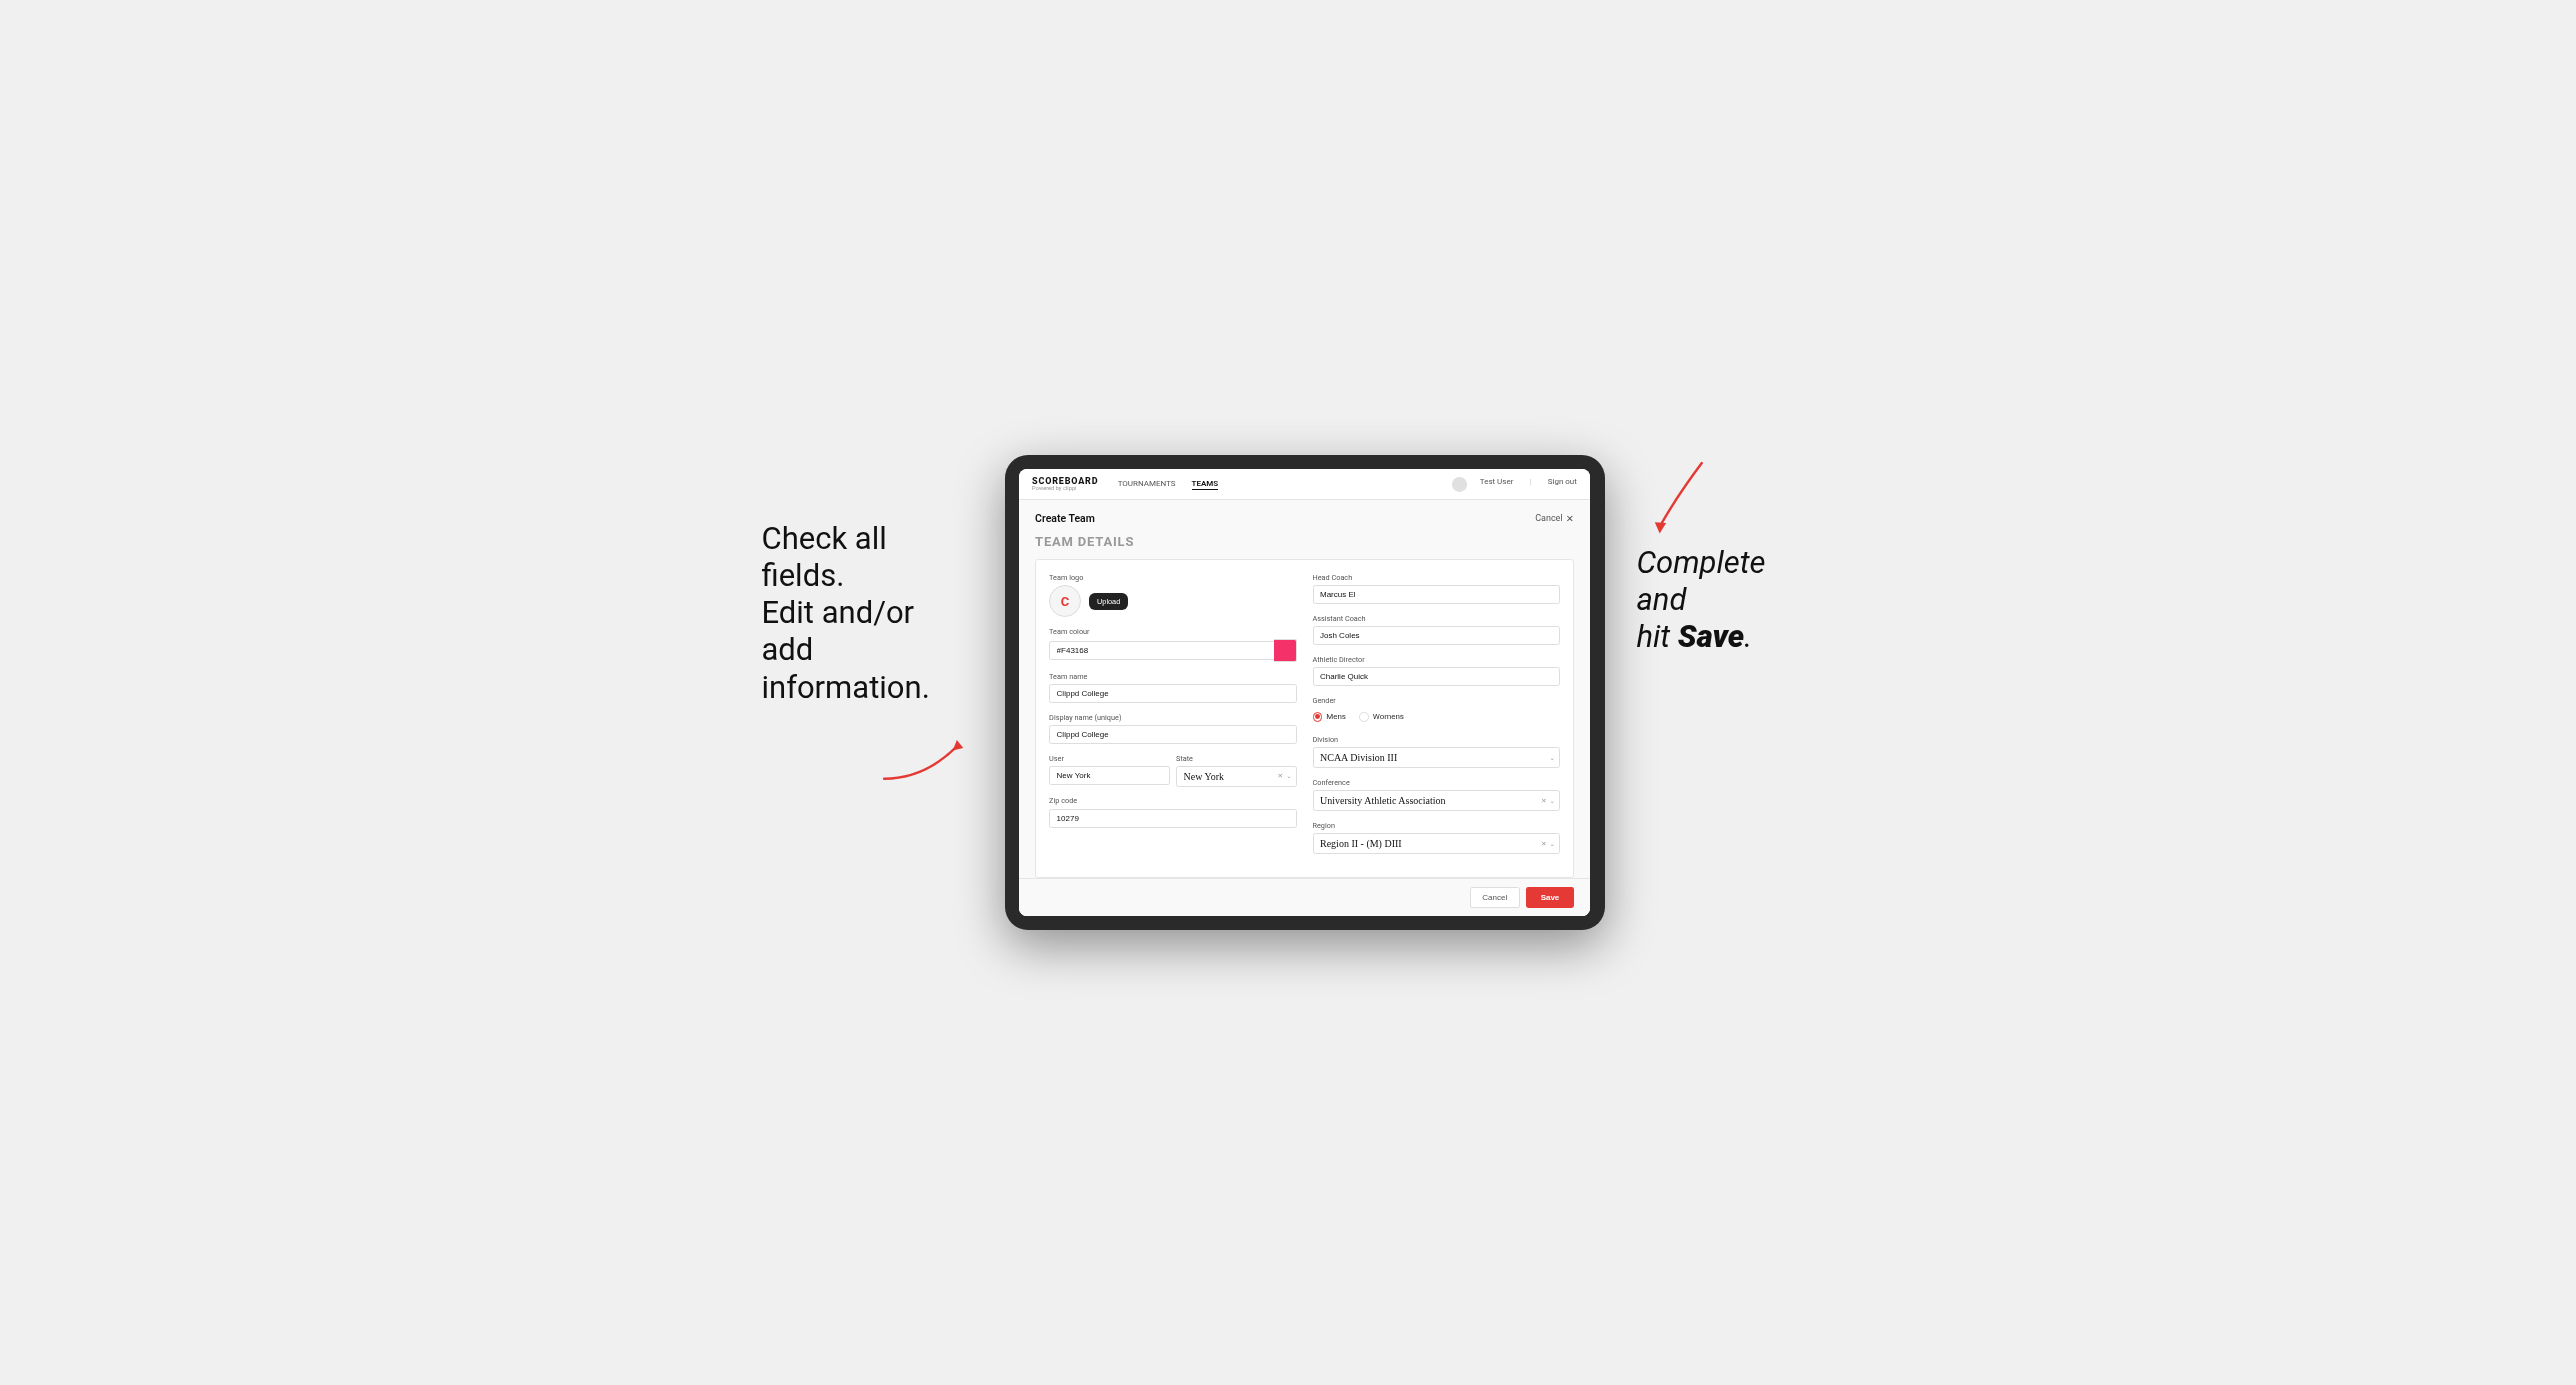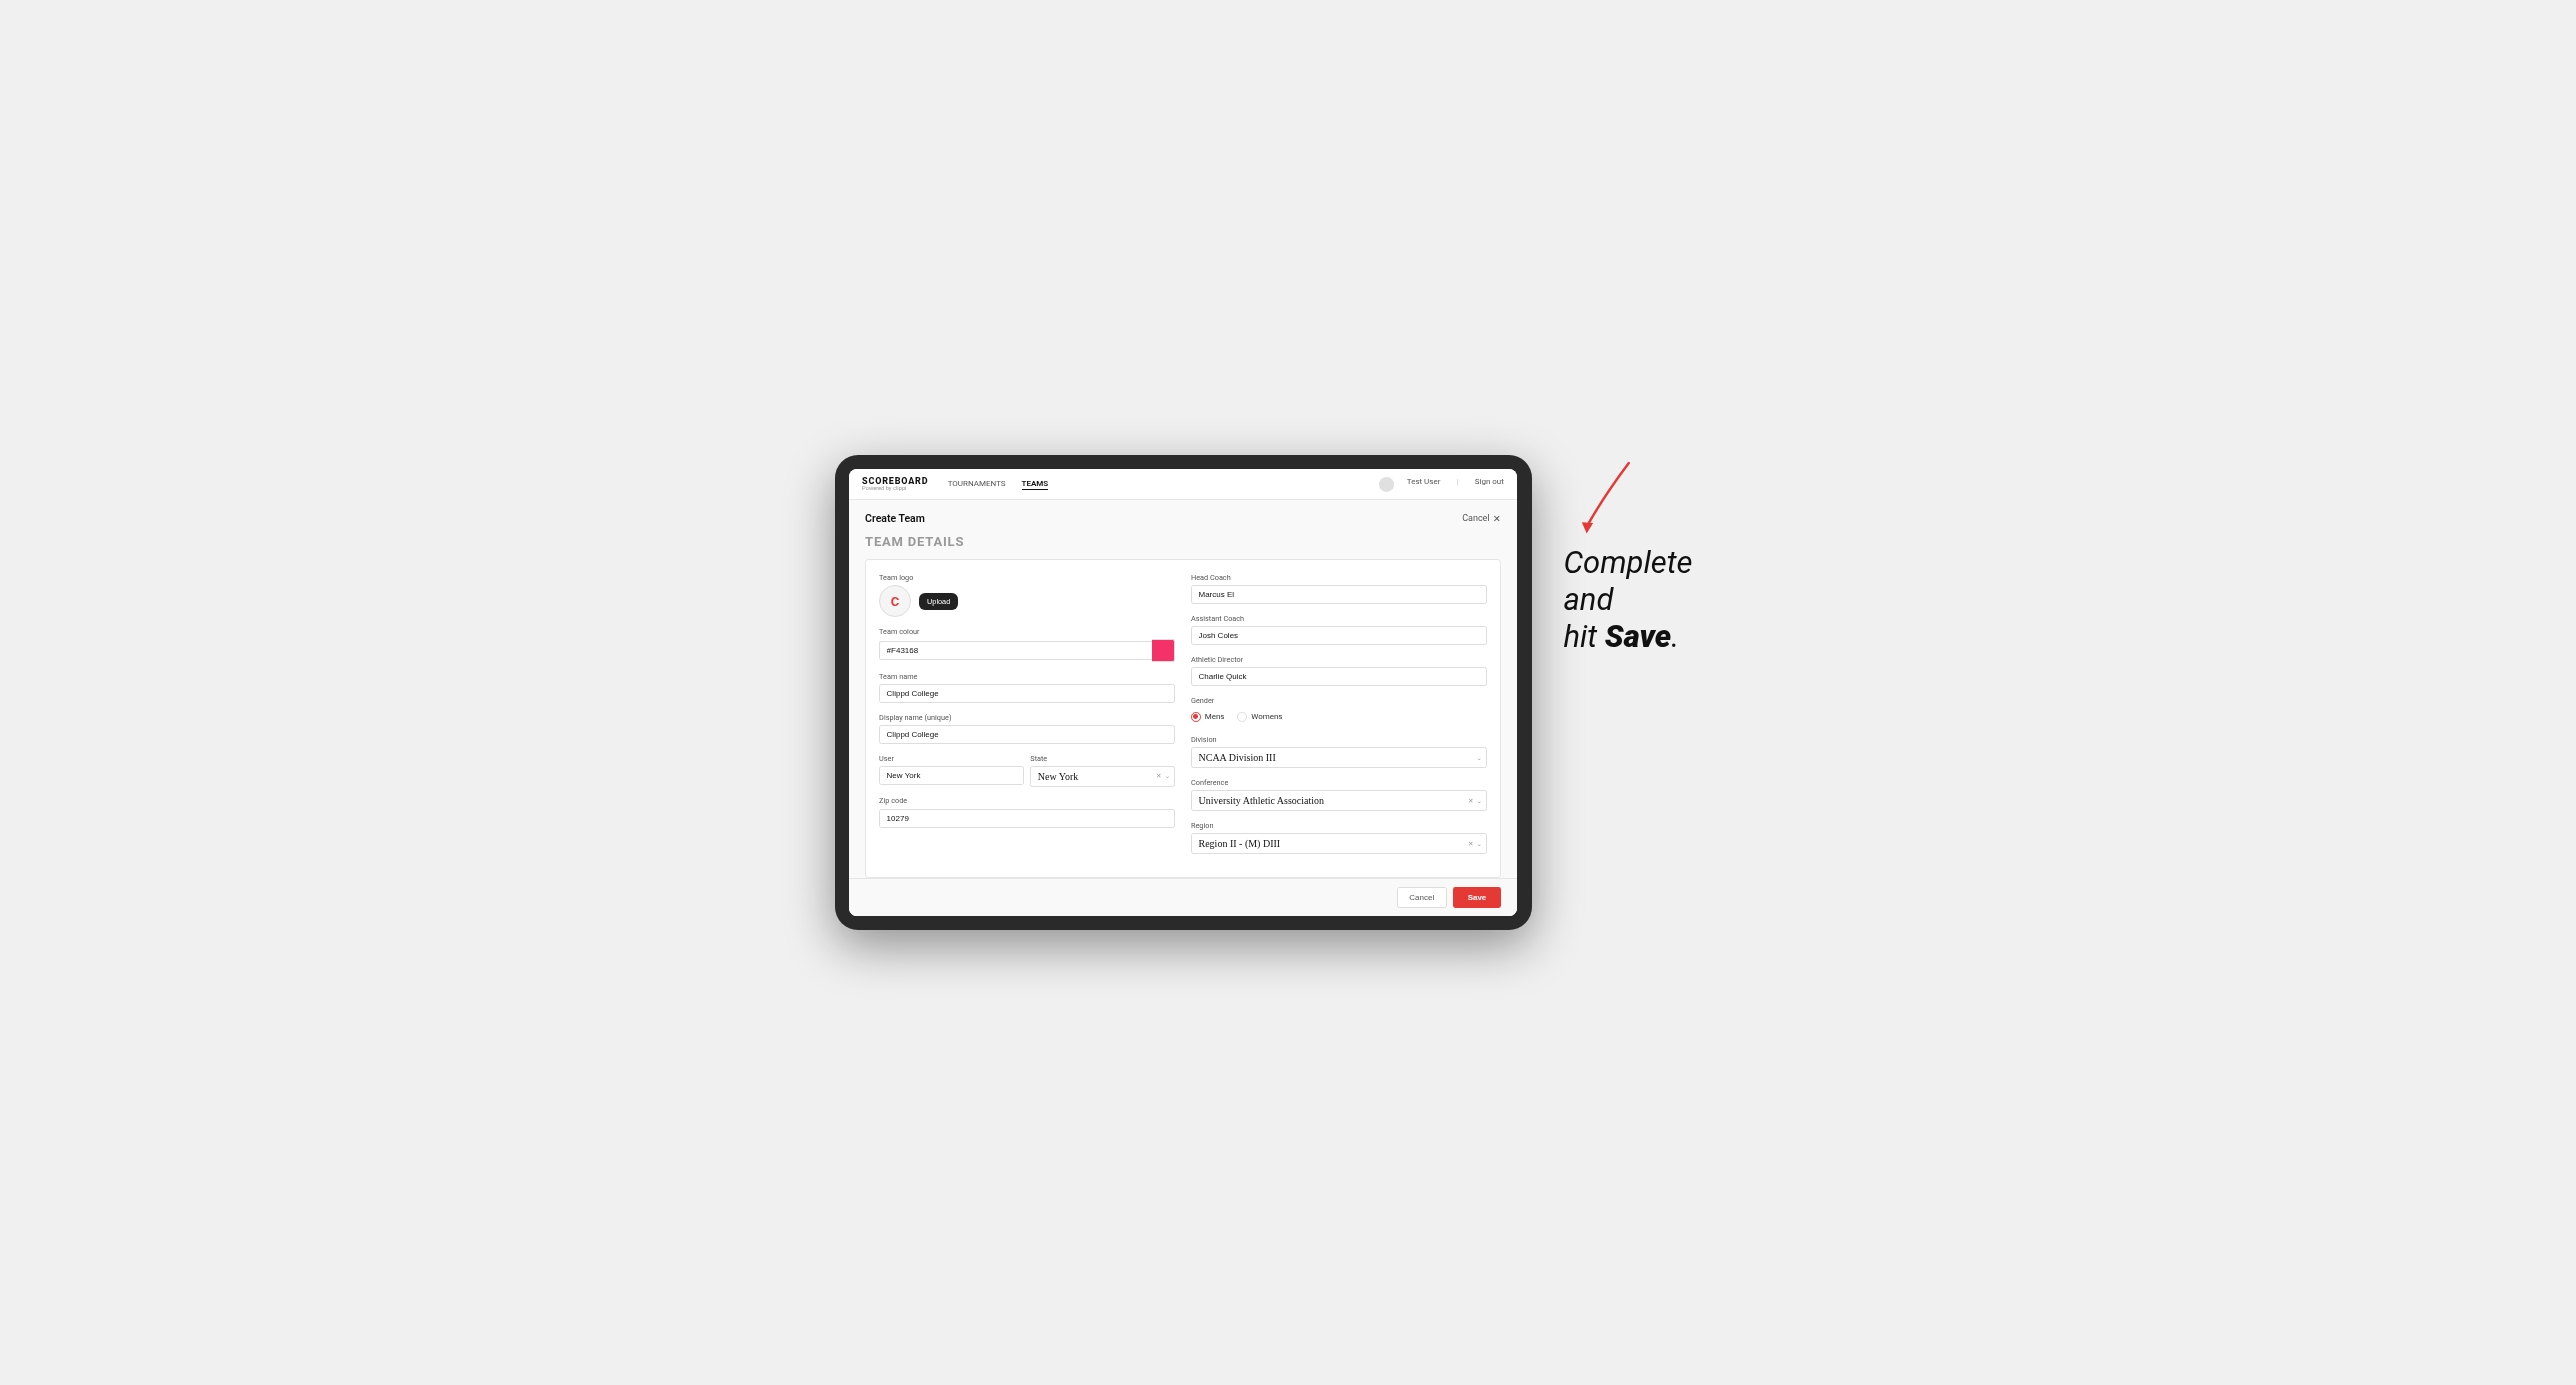--- a/index.html
+++ b/index.html
@@ -399,20 +399,32 @@
     .pipe-divider {
       margin: 0 3.2px;
       color: #ccc;
     }
   </style>
 </head>
 <body>
 
 <div class="page-wrapper">
 
+  <div class="annotation-left-container">
+    <div class="left-annotation">
+      <span>Check all fields.</span><br>
+      <span>Edit and/or add</span><br>
+      <span>information.</span>
+    </div>
+
+    <svg class="arrow-svg" width="97" height="65" viewBox="0 0 120 80" style="margin-top:16px;">
+      <path d="M 10 70 Q 60 70 100 30" stroke="#e53935" stroke-width="3" fill="none" stroke-linecap="round"></path>
+      <polygon points="100,22 95,35 108,32" fill="#e53935"></polygon>
+    </svg>
+  </div>
 
   <div class="tablet-wrapper">
     <div class="tablet-screen">
 
       <nav class="navbar">
         <div class="navbar-left">
           <div class="logo-area">
             <span class="logo-scoreboard">SCOREBOARD</span>
             <span class="logo-sub">Powered by clippi</span>
           </div>

